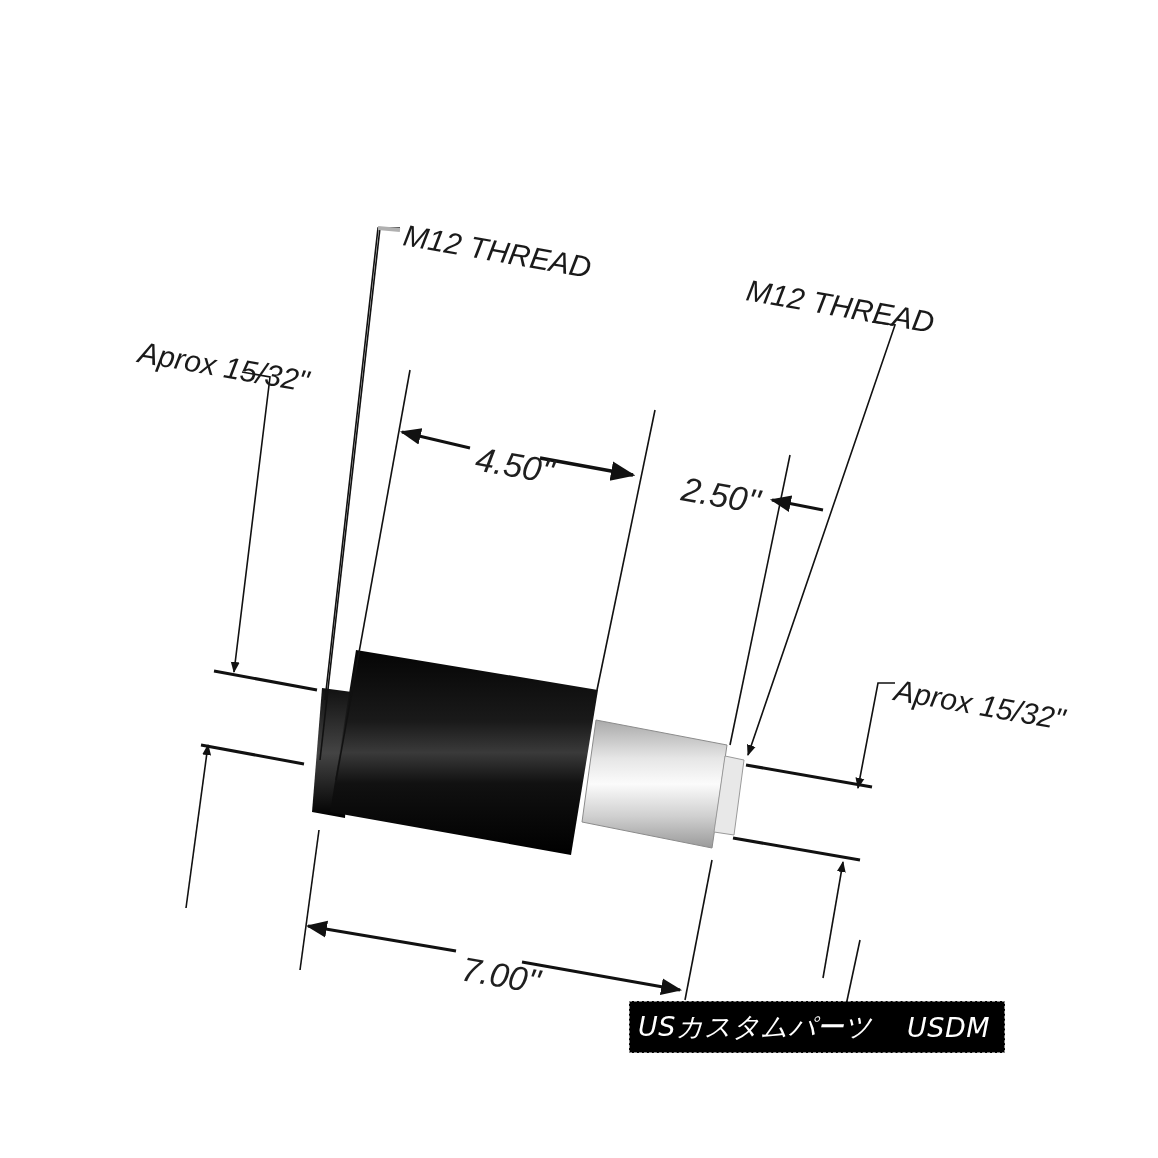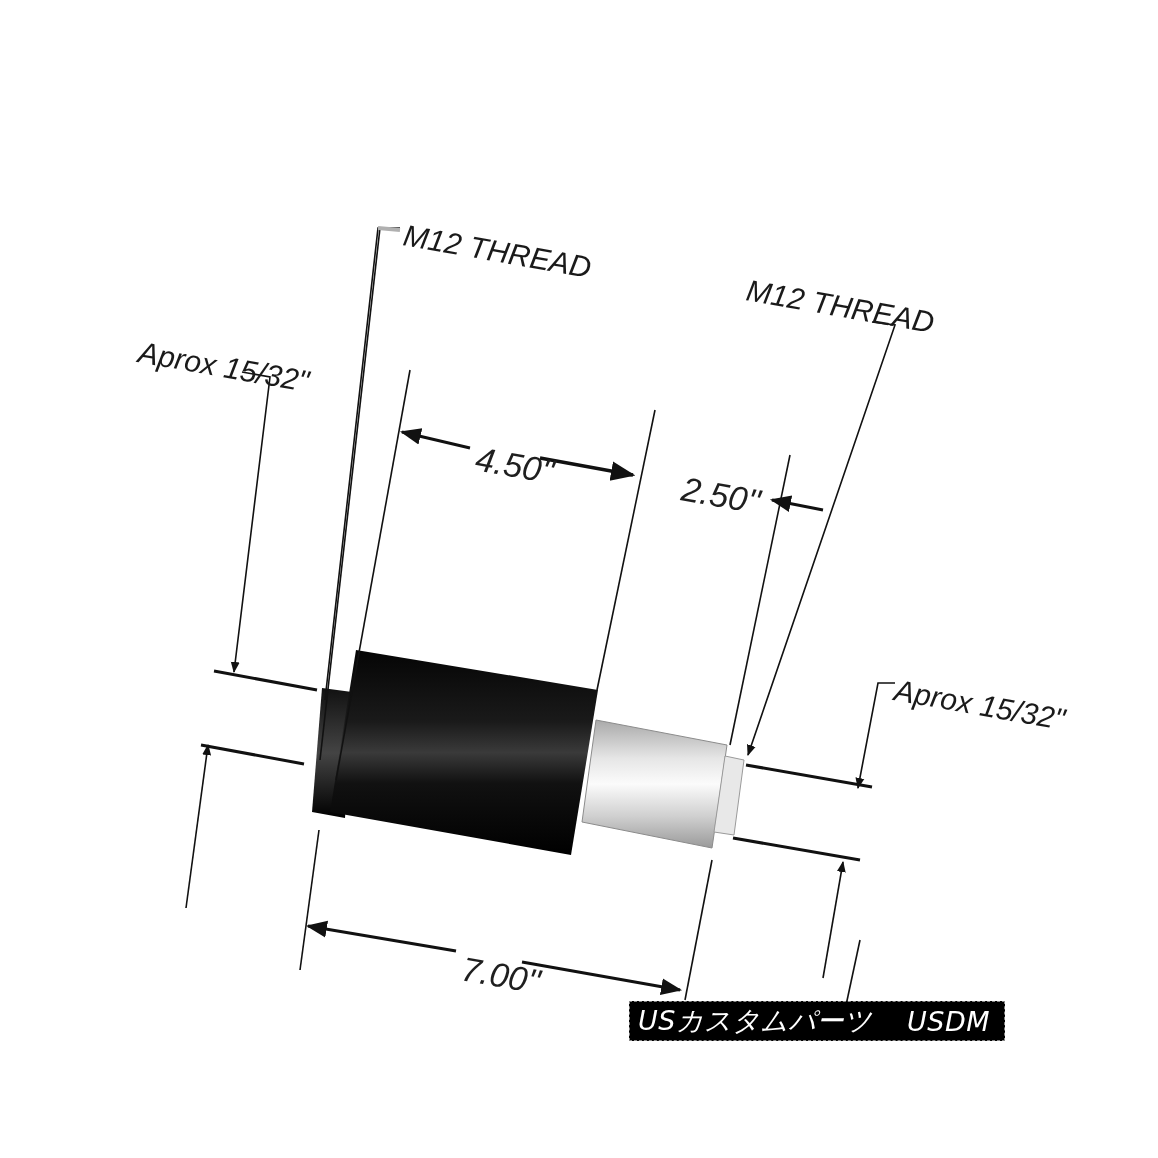--- a/index.html
+++ b/index.html
@@ -1,21 +1,21 @@
 <!DOCTYPE html>
 <html><head>
 <meta charset="utf-8">
 <style>
   html, body { margin: 0; padding: 0; background: #ffffff; }
   #canvas { position: relative; width: 1158px; height: 1158px; background: #ffffff; overflow: hidden; }
   svg { position: absolute; left: 0; top: 0; }
   .lbl { font-family: "Liberation Sans", sans-serif; fill: #1a1a1a; font-style: italic; }
   .dim { font-family: "Liberation Sans", sans-serif; fill: #1f1f1f; font-style: italic; }
   #watermark {
-    position: absolute; left: 629px; top: 1001px; width: 376px; height: 40px;
+    position: absolute; left: 629px; top: 1001px; width: 376px; height: 52px;
     background: #000000; border: 1px dashed #8a8a8a; box-sizing: border-box;
     display: flex; align-items: center; justify-content: space-between; padding: 0 14px 0 8px;
     font-family: "DejaVu Sans", sans-serif; font-style: italic; color: #ffffff; font-size: 27px; letter-spacing: 0.5px;
   }
 </style>
 </head>
 <body>
 
 <div id="canvas">
   <svg width="1158" height="1158" viewBox="0 0 1158 1158">

